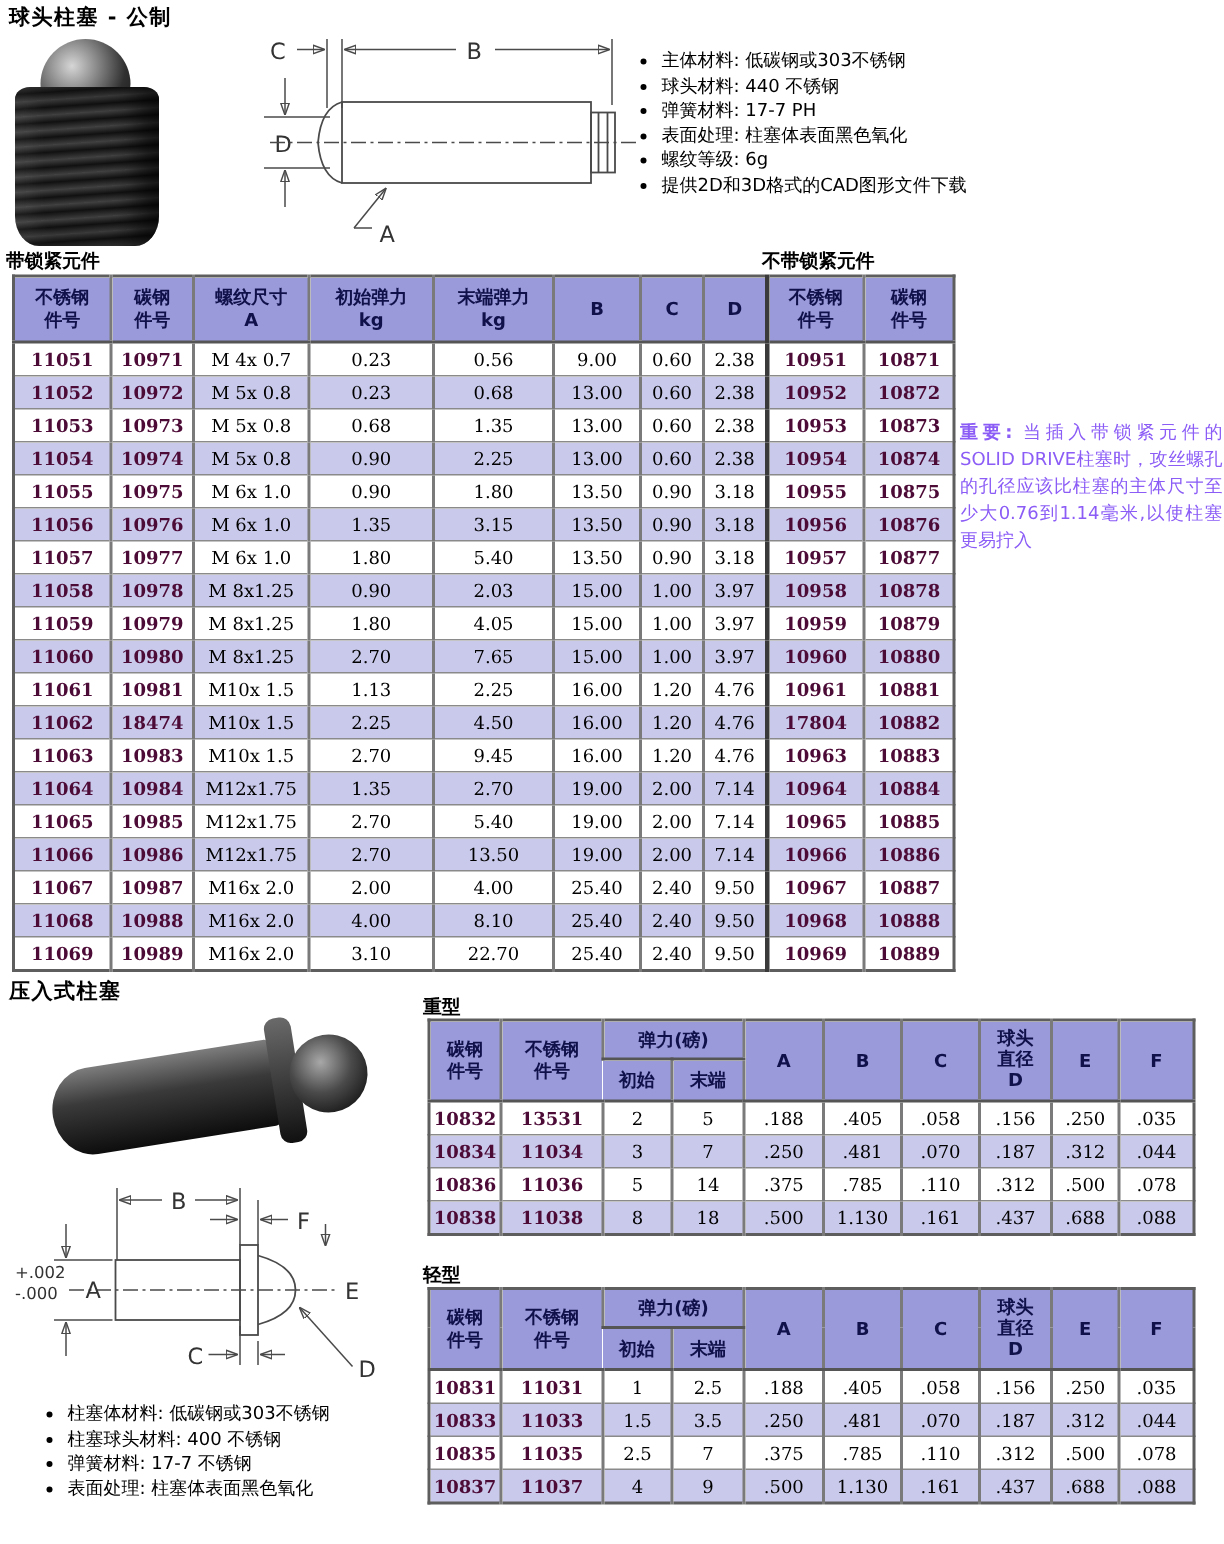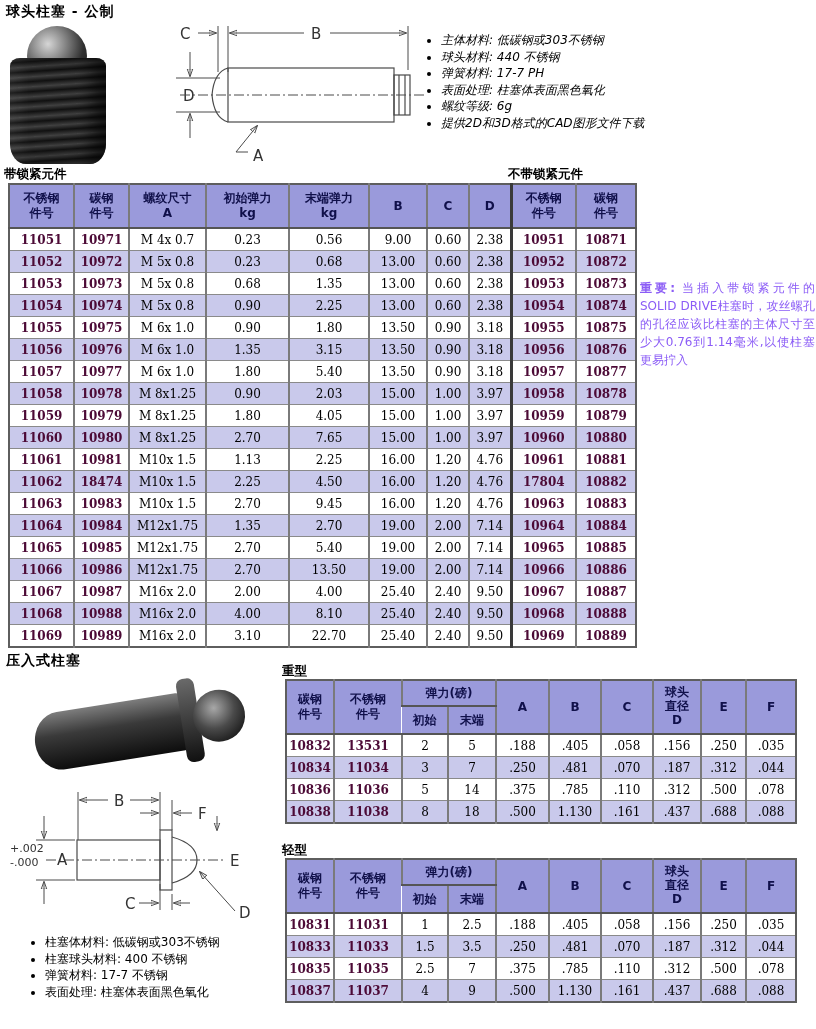--- a/index.html
+++ b/index.html
@@ -34,21 +34,21 @@
   .dwg line,.dwg path,.dwg rect{stroke:#4a4a4a;fill:none;stroke-width:1.2;}
   .dwg .thin{stroke-width:1;}
   .dwg .dash{stroke-dasharray:10 3 2 3;}
   .dwg text{fill:#333;font-family:"DejaVu Sans",sans-serif;font-size:15px;stroke:none;}
   .dwg text.small{font-size:11px;}
   .drawing1{left:158px;top:20px;}
   .drawing2{left:8px;top:786px;}
 
   
   ul.bullets{margin:0;padding-left:17px;font-size:12px;line-height:16.5px;list-style:disc outside;}
-  .bullets-top{left:424px;top:32px;width:252px;font-style:italic;}
+  .bullets-top{left:424px;top:32px;width:252px;}
   .bullets-bottom{left:28px;top:934px;width:250px;}
 
   
   .tbl-label{font-size:12.5px;font-weight:bold;color:#000;}
   .lbl-left{left:4px;top:166px;text-align:right;}
   .lbl-right{left:508px;top:166px;}
   .lbl-heavy{left:282px;top:663px;}
   .lbl-light{left:282px;top:842px;}
 
   

